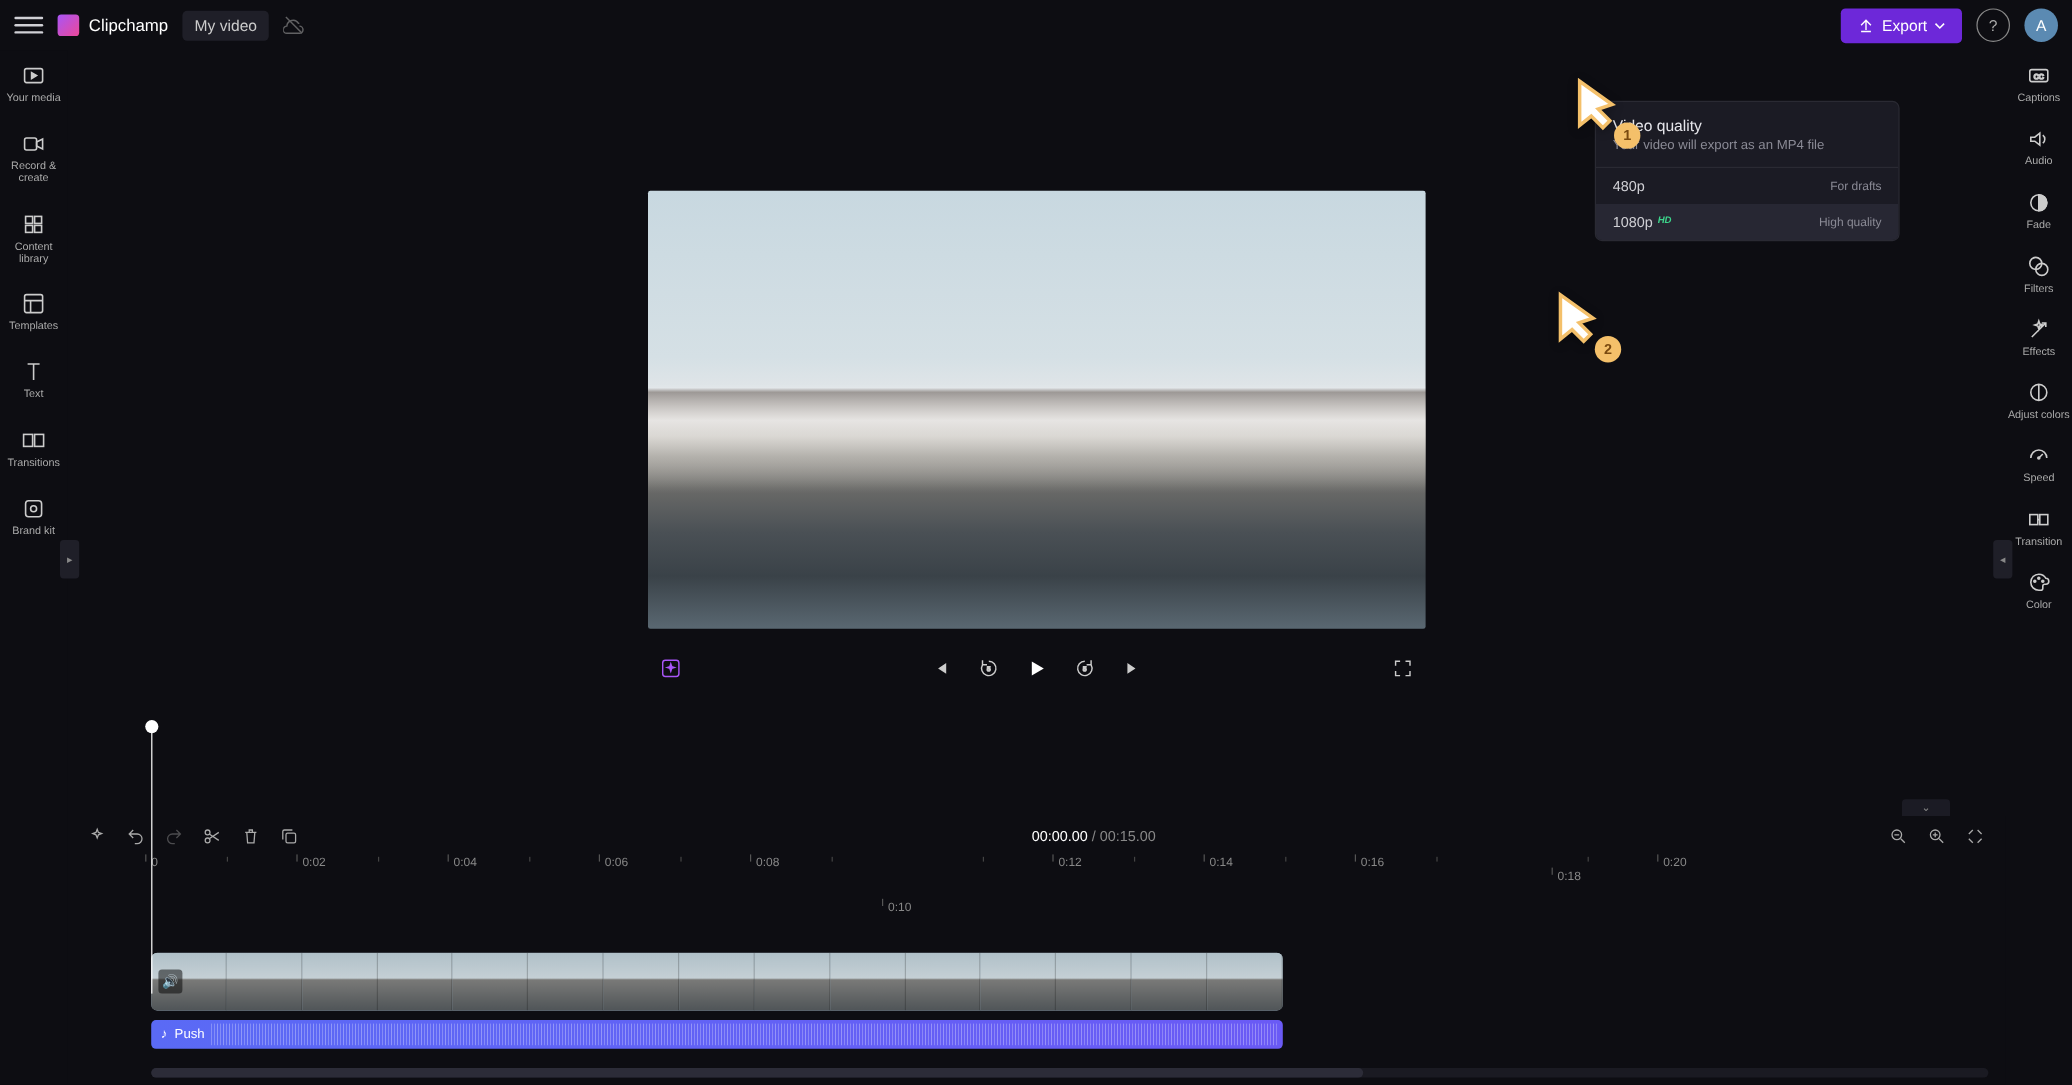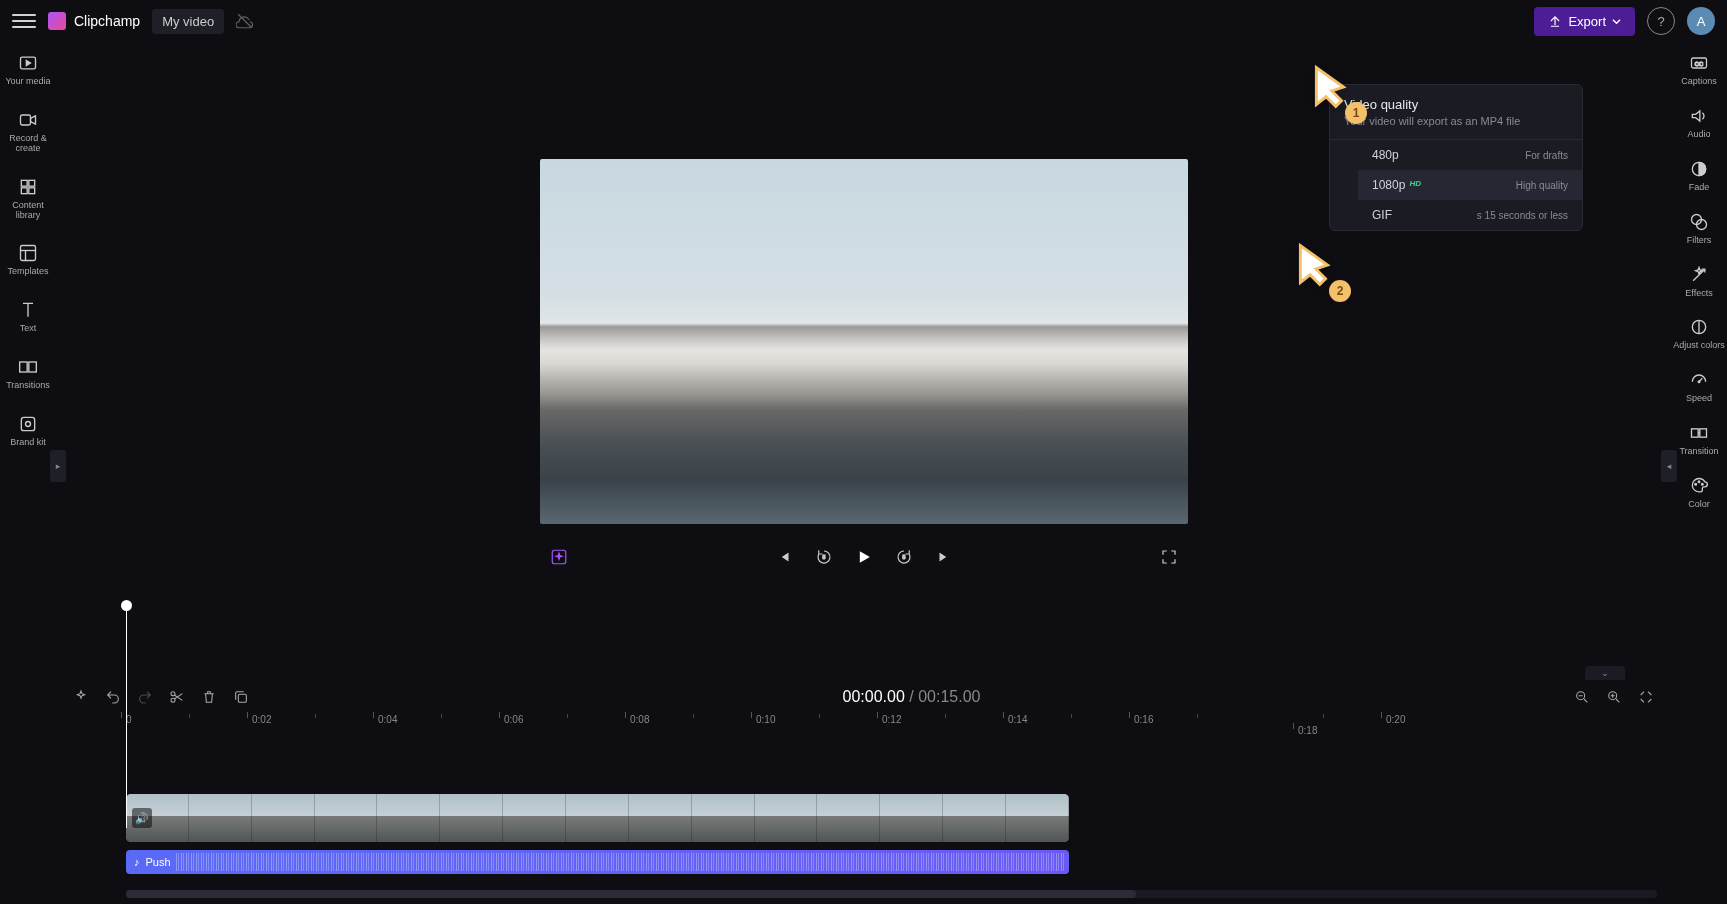--- a/index.html
+++ b/index.html
@@ -6,21 +6,21 @@
 body { background: #0d0d12; color: #d0d0d5; width: 1727px; height: 904px; overflow: hidden; display: flex; flex-direction: column; }
 .header { height: 42px; display: flex; align-items: center; padding: 0 12px; gap: 12px; }
 .hamburger { width: 24px; height: 24px; display: flex; flex-direction: column; justify-content: center; gap: 4px; cursor: pointer; }
 .hamburger span { height: 2px; background: #d0d0d5; border-radius: 1px; }
 .logo-wrap { display: flex; align-items: center; gap: 8px; }
 .logo-box { width: 18px; height: 18px; background: linear-gradient(135deg, #a855f7, #ec4899); border-radius: 3px; }
 .logo-text { font-size: 14px; color: #fff; font-weight: 500; }
 .video-title { background: #1f1f28; padding: 5px 10px; border-radius: 4px; font-size: 13px; color: #ccc; }
 .cloud-off { width: 18px; height: 18px; opacity: .6; }
 .header-spacer { flex: 1; }
-.export-btn { background: #4c1d95; color: #fff; padding: 7px 14px; border-radius: 4px; display: flex; align-items: center; gap: 6px; font-size: 13px; font-weight: 500; cursor: pointer; }
+.export-btn { background: #6d28d9; color: #fff; padding: 7px 14px; border-radius: 4px; display: flex; align-items: center; gap: 6px; font-size: 13px; font-weight: 500; cursor: pointer; }
 .help-btn, .avatar { width: 28px; height: 28px; border-radius: 50%; display: flex; align-items: center; justify-content: center; }
 .help-btn { border: 1.5px solid #888; font-size: 13px; color: #aaa; }
 .avatar { background: #5b8ab2; color: #fff; font-size: 13px; font-weight: 500; }
 .main-row { flex: 1; display: flex; min-height: 0; }
 .left-rail { width: 56px; background: #0d0d12; display: flex; flex-direction: column; align-items: center; padding-top: 8px; gap: 18px; position: relative; }
 .rail-item { display: flex; flex-direction: column; align-items: center; gap: 3px; cursor: pointer; padding: 2px; }
 .rail-icon { width: 22px; height: 22px; display: flex; align-items: center; justify-content: center; }
 .rail-label { font-size: 9px; color: #aaa; text-align: center; line-height: 1.1; }
 .rail-toggle { position: absolute; right: -10px; top: 408px; width: 16px; height: 32px; background: #1f1f28; border-radius: 3px; display: flex; align-items: center; justify-content: center; font-size: 9px; color: #888; cursor: pointer; }
 .center { flex: 1; display: flex; flex-direction: column; min-width: 0; position: relative; }
@@ -30,37 +30,37 @@
 .controls { display: flex; align-items: center; justify-content: center; gap: 18px; padding: 22px 0 16px; width: 648px; position: relative; }
 .ctrl-btn { width: 22px; height: 22px; display: flex; align-items: center; justify-content: center; cursor: pointer; color: #d0d0d5; }
 .ai-sparkle { position: absolute; left: 8px; }
 .fullscreen { position: absolute; right: 8px; }
 .right-rail { width: 56px; display: flex; flex-direction: column; align-items: center; padding-top: 8px; gap: 14px; position: relative; }
 .right-rail .rail-toggle { left: -10px; right: auto; }
 .export-menu { position: absolute; top: 42px; right: 88px; width: 254px; background: #1b1b24; border: 1px solid #2a2a33; border-radius: 6px; z-index: 20; overflow: hidden; }
 .em-head { padding: 12px 14px; border-bottom: 1px solid #2a2a33; }
 .em-title { font-size: 13px; color: #e5e5ea; }
 .em-sub { font-size: 11px; color: #8a8a95; margin-top: 3px; }
-.em-opt { display: flex; justify-content: space-between; align-items: center; padding: 8px 14px; font-size: 12px; cursor: pointer; margin-left: 28px; }
+.em-opt { display: flex; justify-content: space-between; align-items: center; padding: 8px 14px; font-size: 12px; cursor: pointer; }
 .em-opt.hover { background: #272733; }
 .em-opt .badge { font-size: 8px; font-weight: 700; margin-left: 4px; position: relative; top: -3px; }
 .badge.hd { color: #3dd68c; font-style: italic; }
 .badge.uhd { color: #a855f7; }
 .em-opt-desc { font-size: 10px; color: #8a8a95; text-align: right; }
 .cursor { position: absolute; width: 62px; height: 62px; z-index: 30; pointer-events: none; }
 .cursor svg { width: 100%; height: 100%; filter: drop-shadow(0 2px 4px rgba(0,0,0,.3)); }
 .cursor-badge { position: absolute; bottom: -4px; right: -8px; width: 22px; height: 22px; border-radius: 50%; background: #f4c06a; color: #7a4a10; font-size: 12px; font-weight: 700; display: flex; align-items: center; justify-content: center; }
 .cursor-1 { top: 16px; right: 312px; }
 .cursor-2 { top: 194px; right: 328px; }
 .collapse-bar { height: 14px; display: flex; justify-content: flex-end; padding-right: 46px; }
 .collapse-bar span { width: 40px; height: 14px; background: #1b1b24; border-radius: 3px 3px 0 0; display: flex; align-items: center; justify-content: center; font-size: 9px; color: #888; cursor: pointer; }
 .timeline { background: #0d0d12; }
 .tl-toolbar { height: 34px; display: flex; align-items: center; padding: 0 16px; gap: 14px; }
 .tl-tool { width: 18px; height: 18px; display: flex; align-items: center; justify-content: center; cursor: pointer; color: #aaa; }
-.tl-time { flex: 1; text-align: center; font-size: 16px; }
+.tl-time { flex: 1; text-align: center; font-size: 12px; }
 .tl-time .cur { color: #fff; }
 .tl-time .dur { color: #888; }
 .tl-ruler { height: 22px; position: relative; margin-left: 70px; margin-right: 14px; }
 .tl-ruler .tick { position: absolute; top: 0; font-size: 10px; color: #888; }
 .tl-ruler .tick::before { content: ""; position: absolute; top: -2px; left: -5px; width: 1px; height: 6px; background: #555; }
 .tl-ruler .mini { position: absolute; top: 0; width: 1px; height: 4px; background: #444; }
 .playhead { position: absolute; left: 70px; top: 562px; width: 1px; height: 224px; background: #fff; z-index: 5; }
 .playhead::before { content: ""; position: absolute; top: -4px; left: -5px; width: 11px; height: 11px; background: #fff; border-radius: 50%; }
 .tracks { margin-left: 70px; margin-right: 14px; position: relative; margin-top: 58px; }
 .track-video { height: 48px; width: 943px; border-radius: 5px; overflow: hidden; display: flex; position: relative; background: #8a9ba8; }
@@ -228,24 +228,20 @@
         <div class="em-sub">Your video will export as an MP4 file</div>
       </div>
       <div class="em-opt">
         <span><span>480p</span></span>
         <span class="em-opt-desc">For drafts</span>
       </div>
       <div class="em-opt hover">
         <span><span>1080p</span><span class="badge hd">HD</span></span>
         <span class="em-opt-desc">High quality</span>
       </div>
-      <div class="em-opt">
-        <span><span>GIF</span></span>
-        <span class="em-opt-desc">s 15 seconds or less</span>
-      </div>
     </div>
 
     <div class="cursor cursor-1">
       <svg viewBox="0 0 64 64">
           <path d="M20 10 L20 48 L30 40 L40 50 L46 44 L36 34 L48 30 Z" fill="#fff" stroke="#f4c06a" stroke-width="3"></path>
         </svg>
       <div class="cursor-badge">1</div>
     </div>
     <div class="cursor cursor-2">
       <svg viewBox="0 0 64 64">
@@ -318,21 +314,21 @@
           <span class="tick" style="left: 0px;">0</span>
           <span class="mini" style="left: 63px;"></span>
           <span class="tick" style="left: 126px;">0:02</span>
           <span class="mini" style="left: 189px;"></span>
           <span class="tick" style="left: 252px;">0:04</span>
           <span class="mini" style="left: 315px;"></span>
           <span class="tick" style="left: 378px;">0:06</span>
           <span class="mini" style="left: 441px;"></span>
           <span class="tick" style="left: 504px;">0:08</span>
           <span class="mini" style="left: 567px;"></span>
-          <span class="tick" style="left: 630px;">0:10</span>
+          <span class="tick" style="left: 614px; margin-top: 37px;">0:10</span>
           <span class="mini" style="left: 693px;"></span>
           <span class="tick" style="left: 756px;">0:12</span>
           <span class="mini" style="left: 819px;"></span>
           <span class="tick" style="left: 882px;">0:14</span>
           <span class="mini" style="left: 945px;"></span>
           <span class="tick" style="left: 1008px; text-align: center;">0:16</span>
           <span class="mini" style="left: 1071px;"></span>
           <span class="tick" style="left: 1172px; margin-top: 11px;">0:18</span>
           <span class="mini" style="left: 1197px;"></span>
           <span class="tick" style="left: 1260px;">0:20</span>

